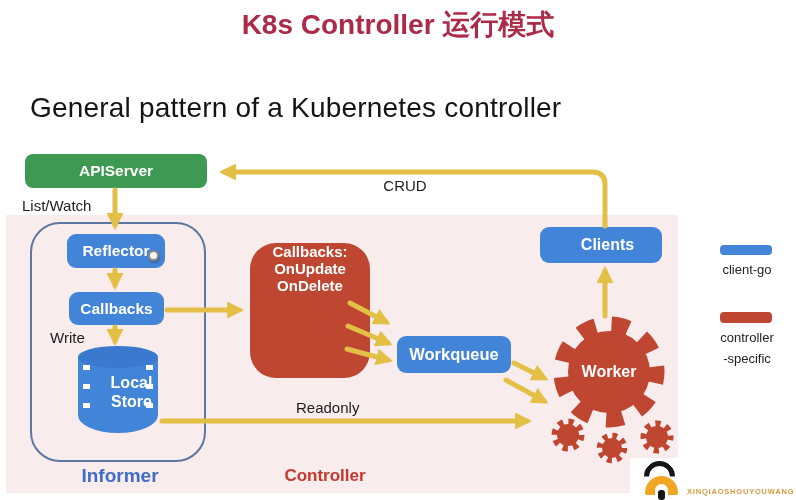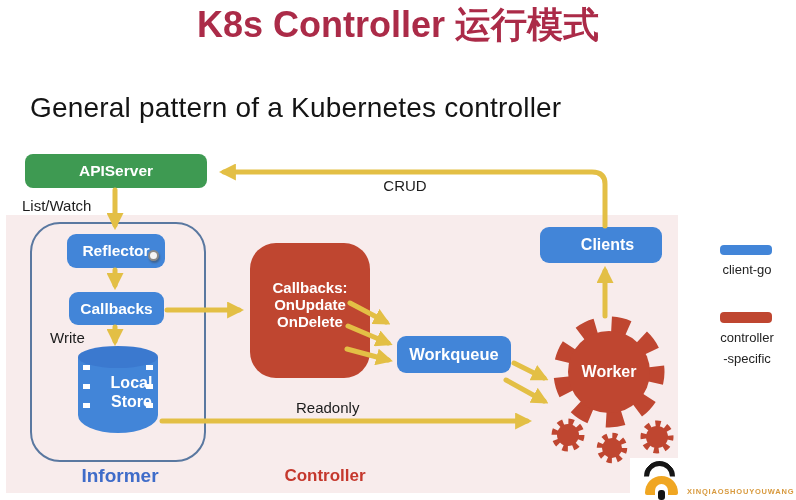--- a/index.html
+++ b/index.html
@@ -7,21 +7,21 @@
   body { font-family:"Liberation Sans", sans-serif; }
   #stage {
     position:relative; width:796px; height:500px;
     background:#fff; overflow:hidden;
   }
   .abs { position:absolute; }
 
   
   #main-title {
     left:0; top:0; width:796px; text-align:center;
-    font-size:36px; font-weight:bold; color:#ab2b48; line-height:50px;
+    font-size:28px; font-weight:bold; color:#ab2b48; line-height:50px;
     letter-spacing:0px;
   }
   #sub-heading {
     left:30px; top:92px; font-size:28px; color:#141414; letter-spacing:0.2px;
   }
 
   
   #pink-panel {
     left:6px; top:215px; width:672px; height:278px;
     background:#f8ecec;
@@ -44,21 +44,21 @@
     background:#4285d8; border-radius:9px; font-size:15.5px; }
   #workqueue { left:397px; top:336px; width:114px; height:37px;
     background:#4285d8; border-radius:9px; font-size:16.5px; }
   #clients { left:540px; top:227px; width:122px; height:36px;
     background:#4285d8; border-radius:9px; font-size:16px;padding-left:13px; }
 
   #callbacks {
     left:250px; top:243px; width:120px; height:135px;
     background:#bf4630; border-radius:26px;
     color:#fff; font-weight:bold; font-size:15px; line-height:17px;
-    text-align:center; padding-top:36px;
+    text-align:center; 
   }
 
   
   #cyl-top { left:78px; top:346px; width:80px; height:22px;
     background:#3b79cf; border-radius:50%; }
   #cyl-body { left:78px; top:357px; width:80px; height:76px;
     background:#4285d8; border-radius:0 0 50% 50% / 0 0 18px 18px; }
   .cyl-ticks { top:365px; width:7px; height:56px;
     background:repeating-linear-gradient(to bottom,#fff 0 5px,transparent 5px 19px); }
   #cyl-ticks-left { left:83px; } #cyl-ticks-right { left:146px; }

